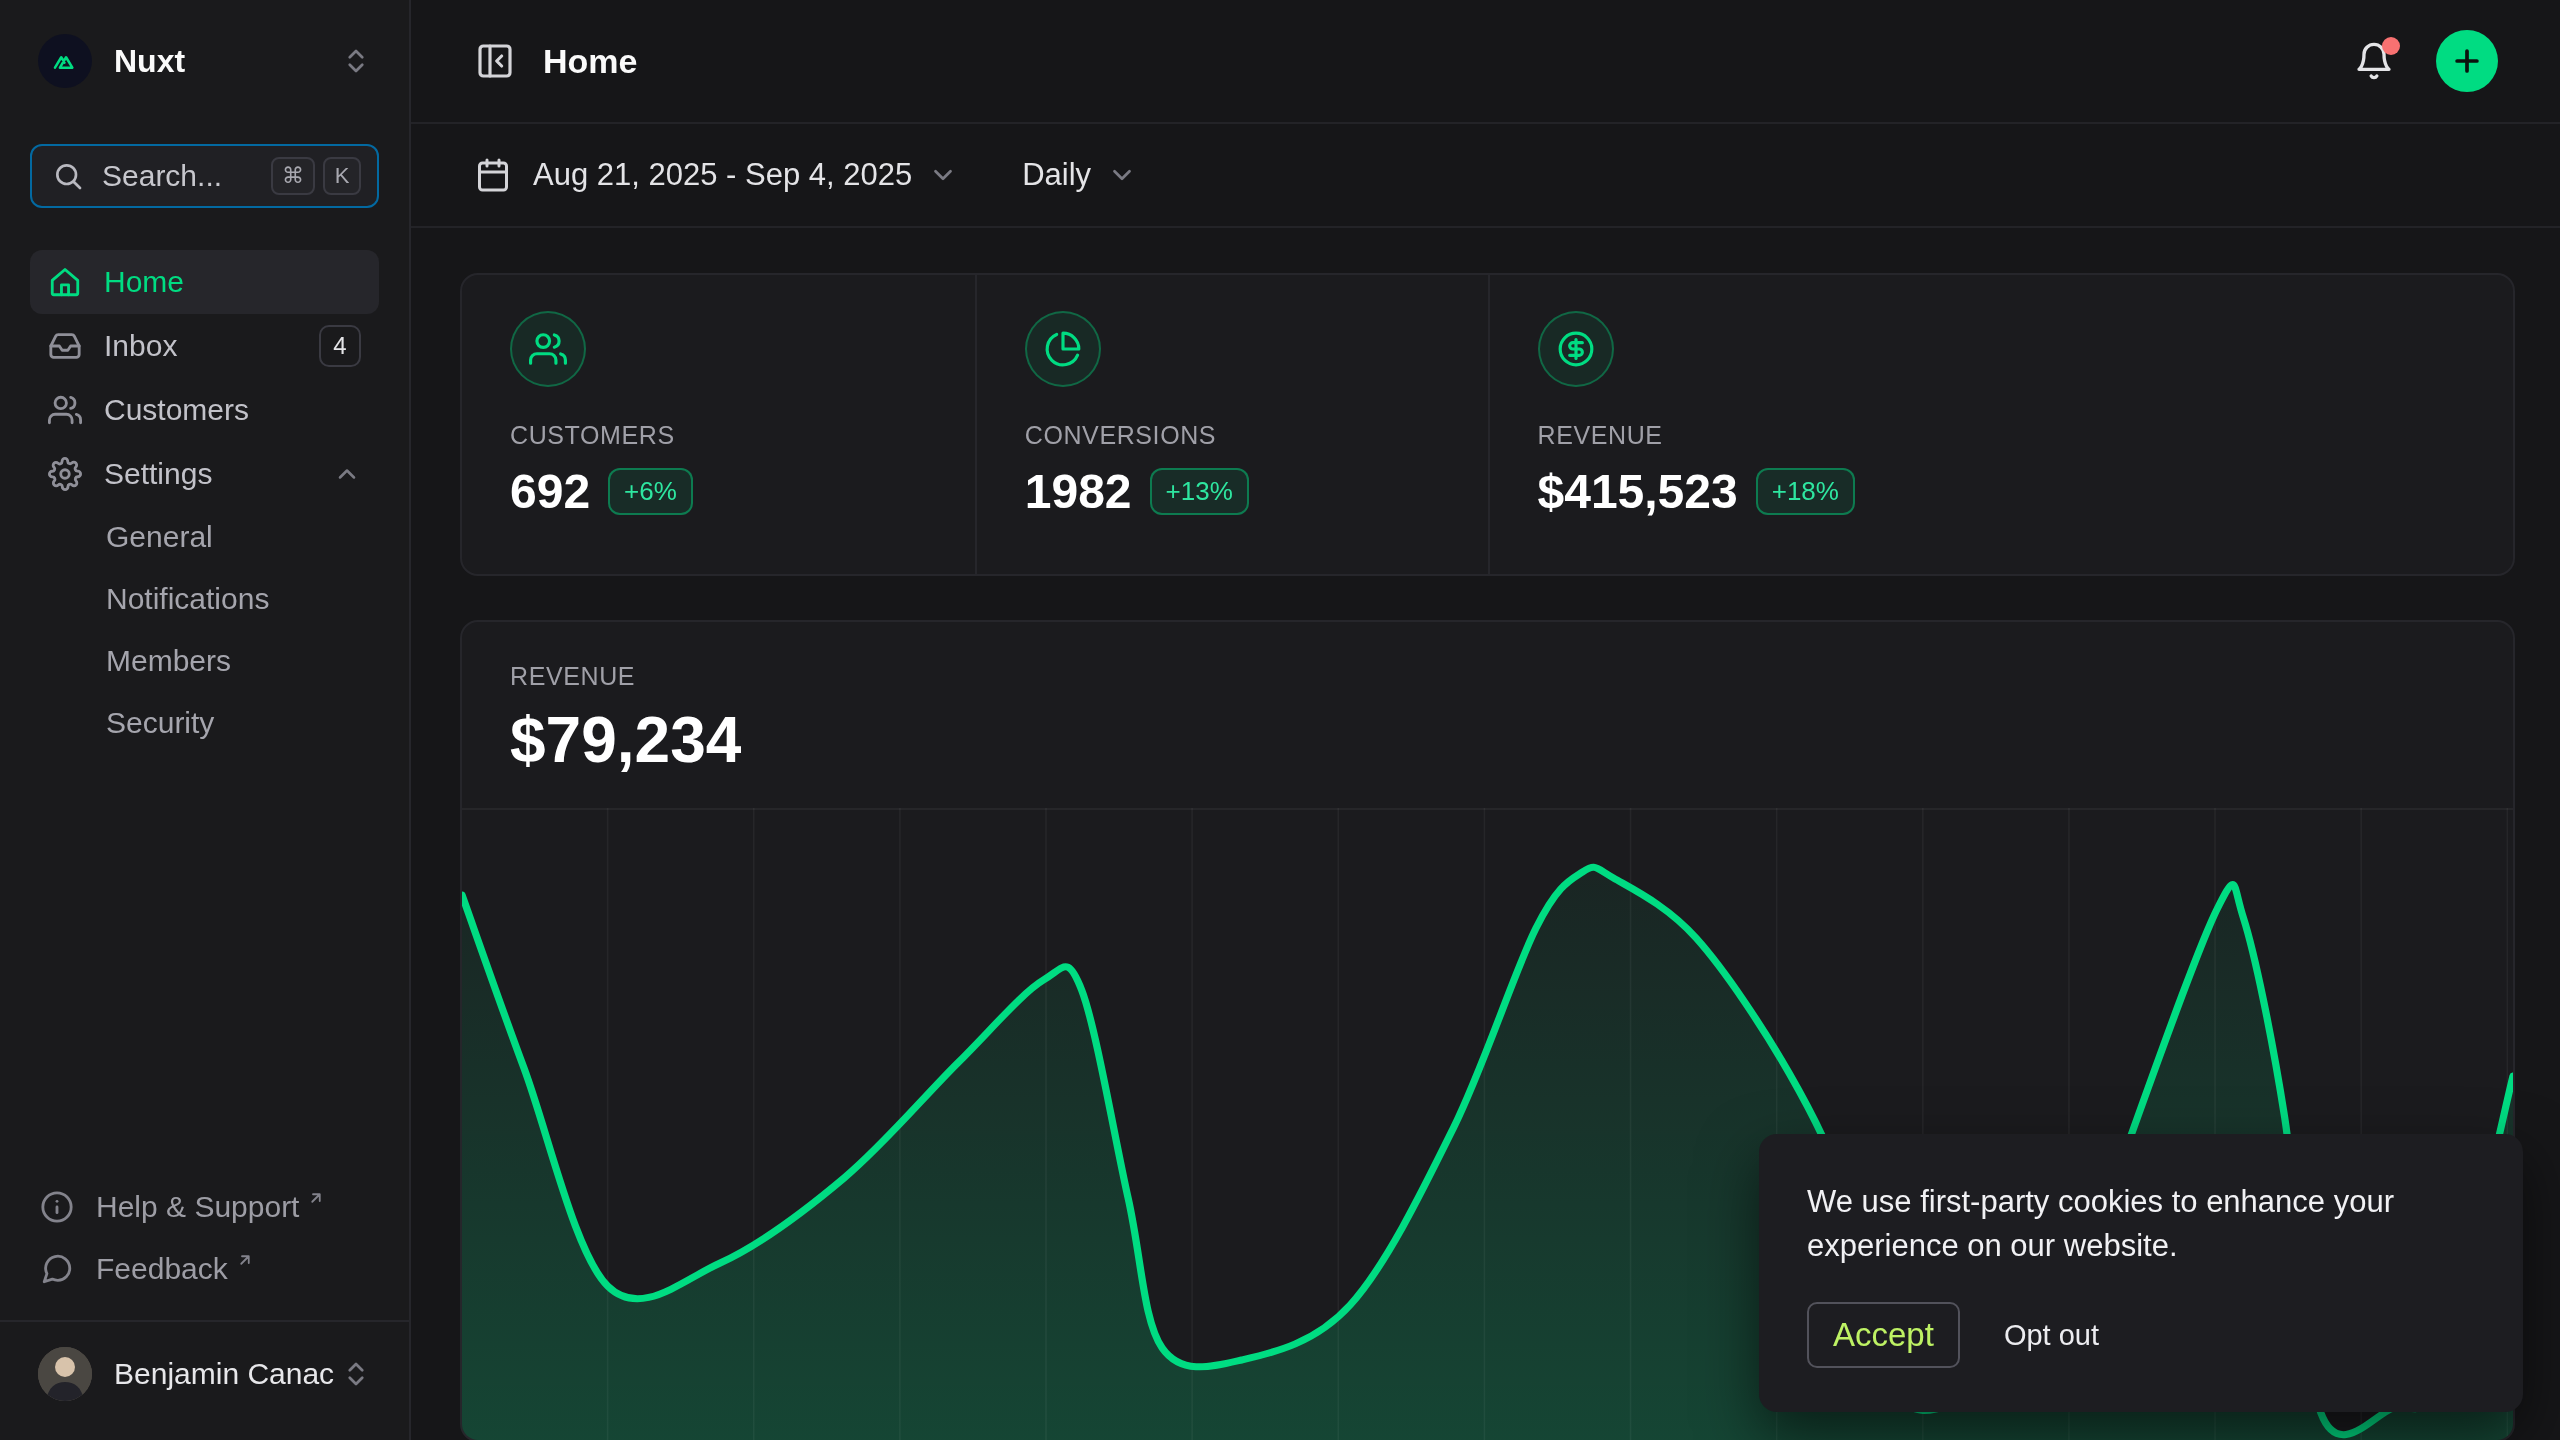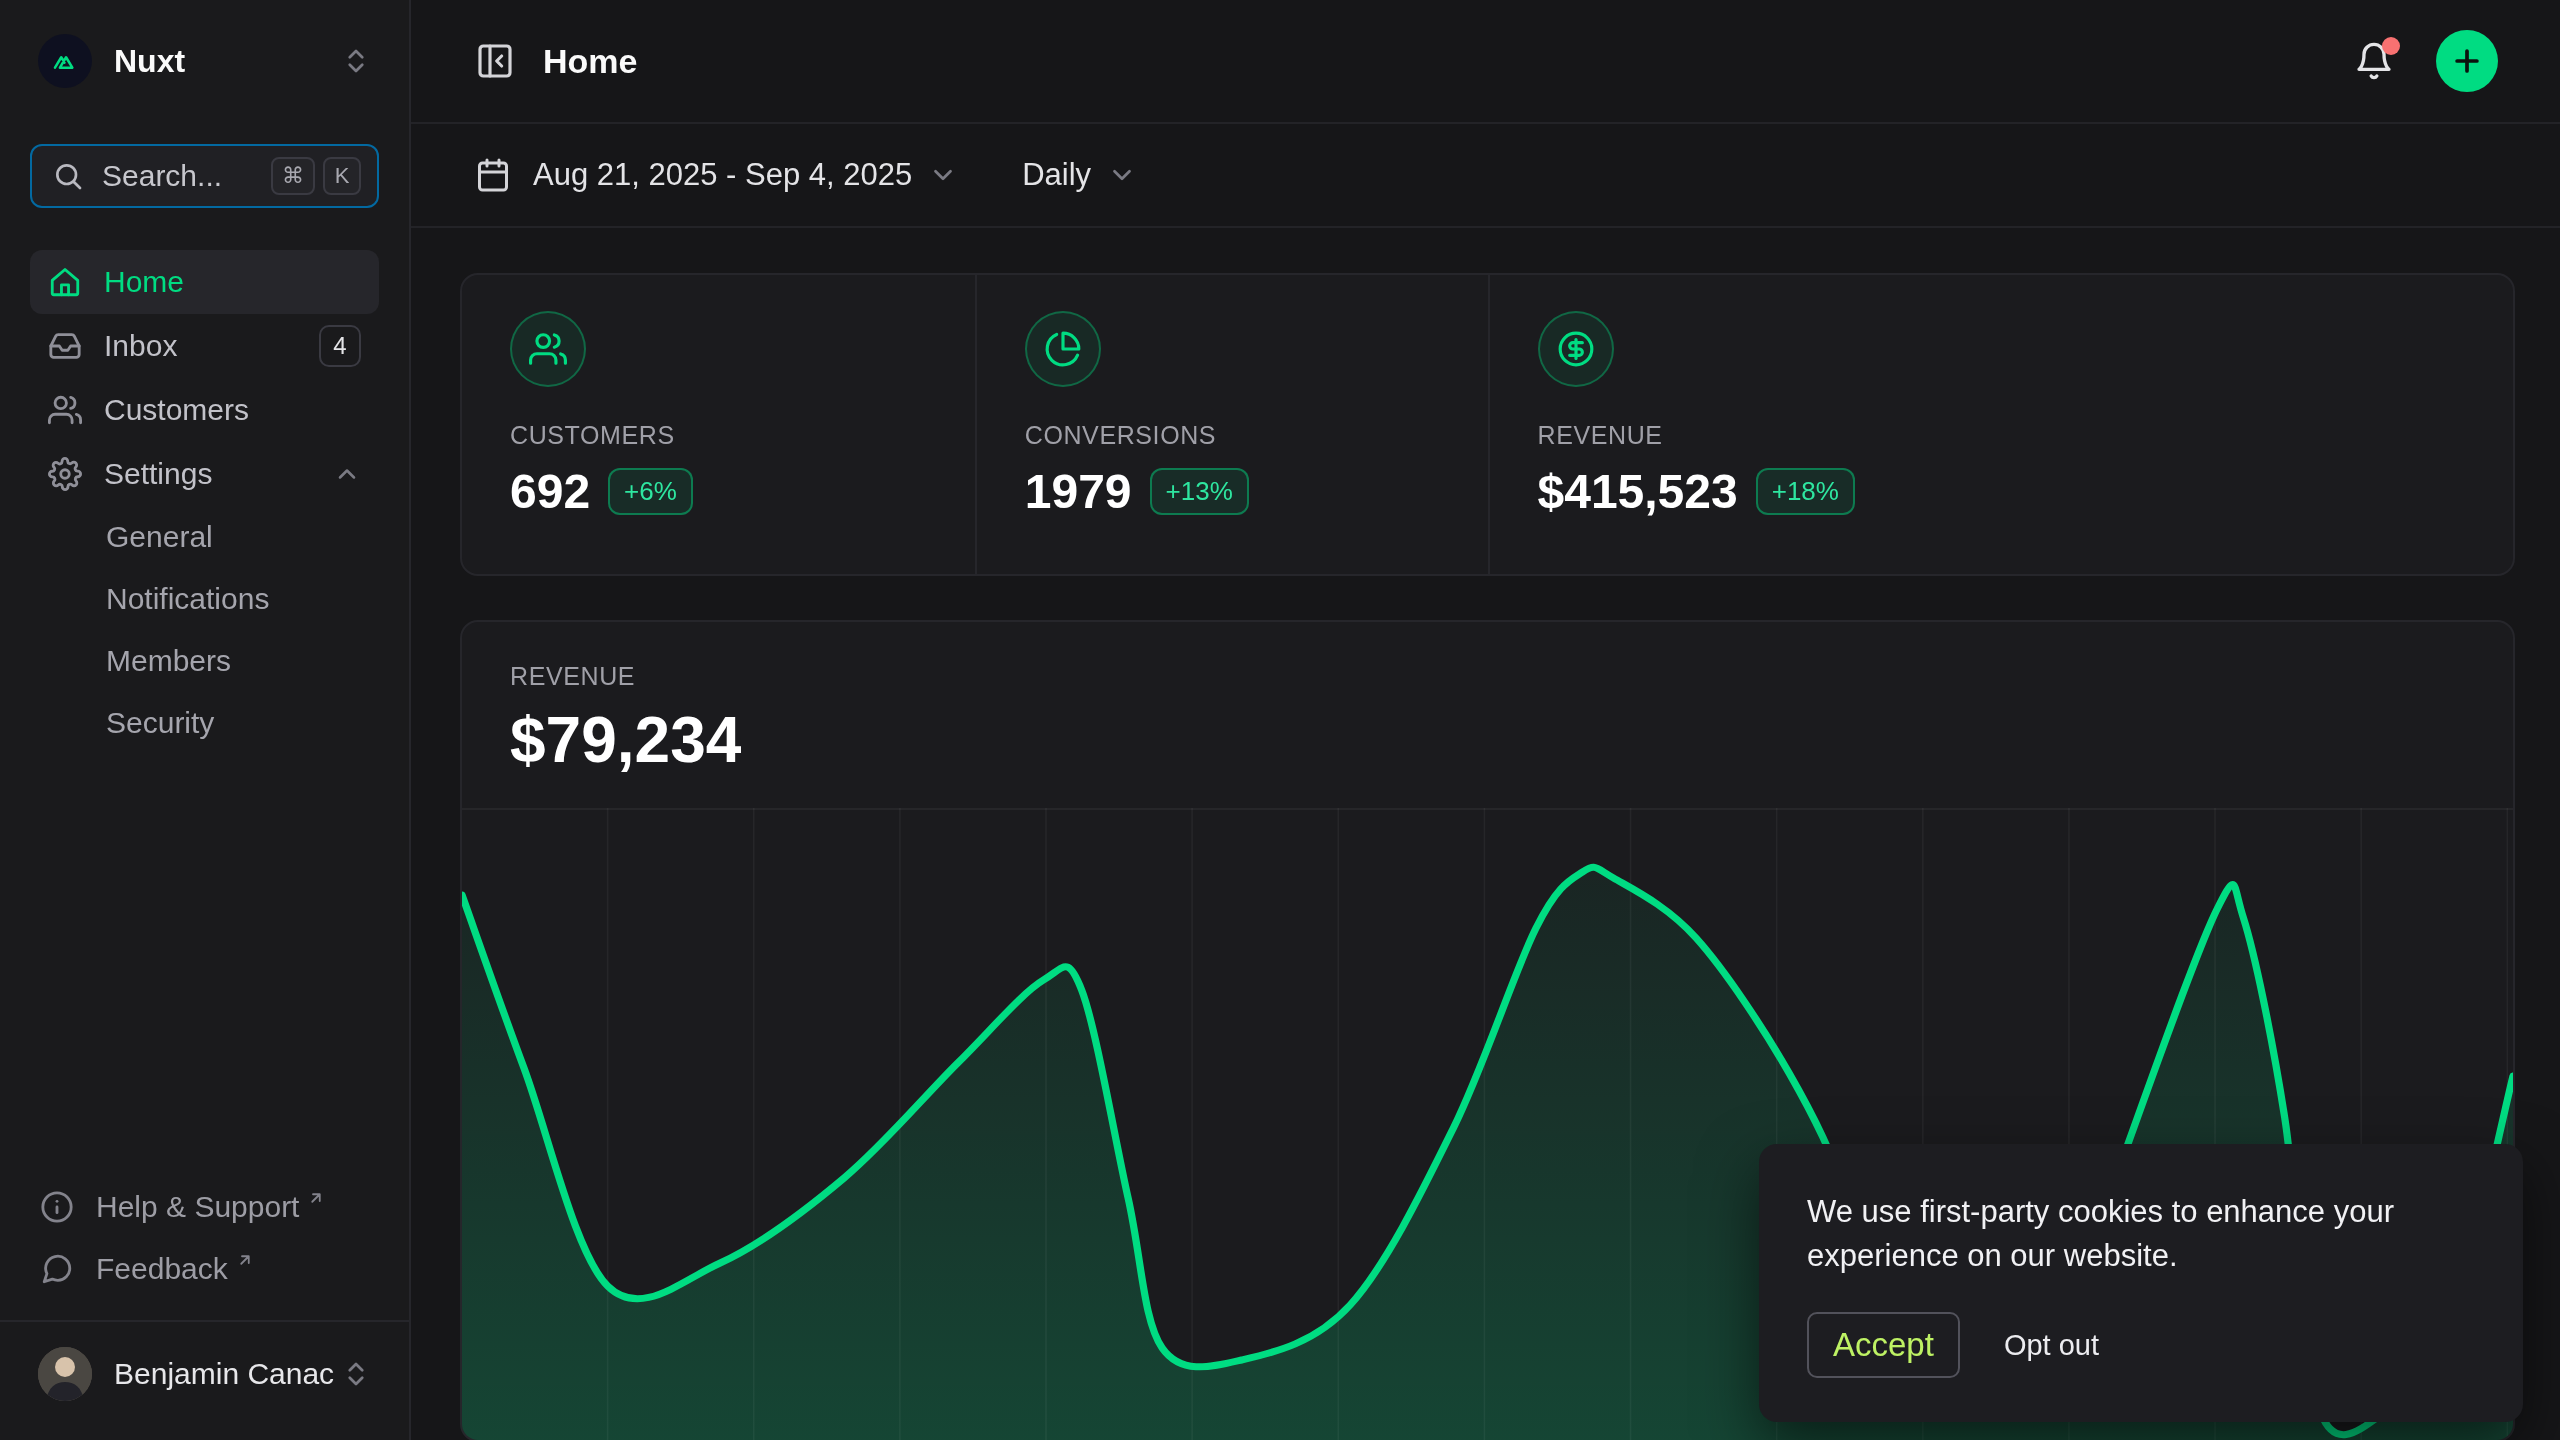--- a/index.html
+++ b/index.html
@@ -85,21 +85,21 @@
     border-radius:12px; padding:6px 14px; font-size:26px; color:#2ee6a0; }
 
   .revenue-card { margin-top:44px; background:#1b1b1e; border:2px solid #26262b; border-radius:18px;
     height:822px; overflow:hidden; position:relative; }
   .revenue-head { padding:40px 48px 0 48px; }
   .revenue-label { font-size:25px; letter-spacing:0.6px; color:#a0a0a8; font-weight:500; }
   .revenue-value { margin-top:12px; font-size:64px; font-weight:800; color:#ffffff; }
   .chart-wrap { position:absolute; left:0; right:0; bottom:0; height:632px; }
   .chart-wrap svg { width:100%; height:100%; display:block; }
 
-  .cookie-banner { position:absolute; right:37px; bottom:20px; width:764px; background:#1d1d21;
+  .cookie-banner { position:absolute; right:37px; bottom:30px; width:764px; background:#1d1d21;
     border-radius:18px; padding:46px 48px 44px 48px; box-shadow:0 24px 60px rgba(0,0,0,0.55);
     z-index:5; }
   .cookie-text { font-size:31px; line-height:1.42; color:#f1f1f4; }
   .cookie-actions { margin-top:34px; display:flex; align-items:center; }
   .accept-btn { background:transparent; border:2px solid #52525b; border-radius:10px; padding:12px 24px;
     font-size:33px; color:#bef264; cursor:pointer; font-family:inherit; }
   .optout-btn { background:none; border:none; font-size:29px; color:#ececf0; margin-left:44px;
     cursor:pointer; font-family:inherit; }
 
   svg.i { display:block; }
@@ -315,21 +315,21 @@
 
         <div class="stat-cell">
           <span class="stat-icon-circle">
             <svg class="i" width="38" height="38" viewBox="0 0 24 24" fill="none" stroke="currentColor" stroke-width="2" stroke-linecap="round" stroke-linejoin="round">
               <path d="M21.21 15.89A10 10 0 1 1 8 2.83"></path>
                 <path d="M22 12A10 10 0 0 0 12 2v10z"></path>
             </svg>
           </span>
           <span class="stat-label">CONVERSIONS</span>
           <div class="stat-value-row">
-            <span class="stat-value">1979</span>
+            <span class="stat-value">1982</span>
             <span class="delta-badge">+13%</span>
           </div>
         </div>
 
         <div class="stat-cell">
           <span class="stat-icon-circle">
             <svg class="i" width="38" height="38" viewBox="0 0 24 24" fill="none" stroke="currentColor" stroke-width="2" stroke-linecap="round" stroke-linejoin="round">
               <circle cx="12" cy="12" r="10"></circle>
                 <path d="M16 8h-6a2 2 0 1 0 0 4h4a2 2 0 1 1 0 4H8"></path>
                 <path d="M12 18V6"></path>

